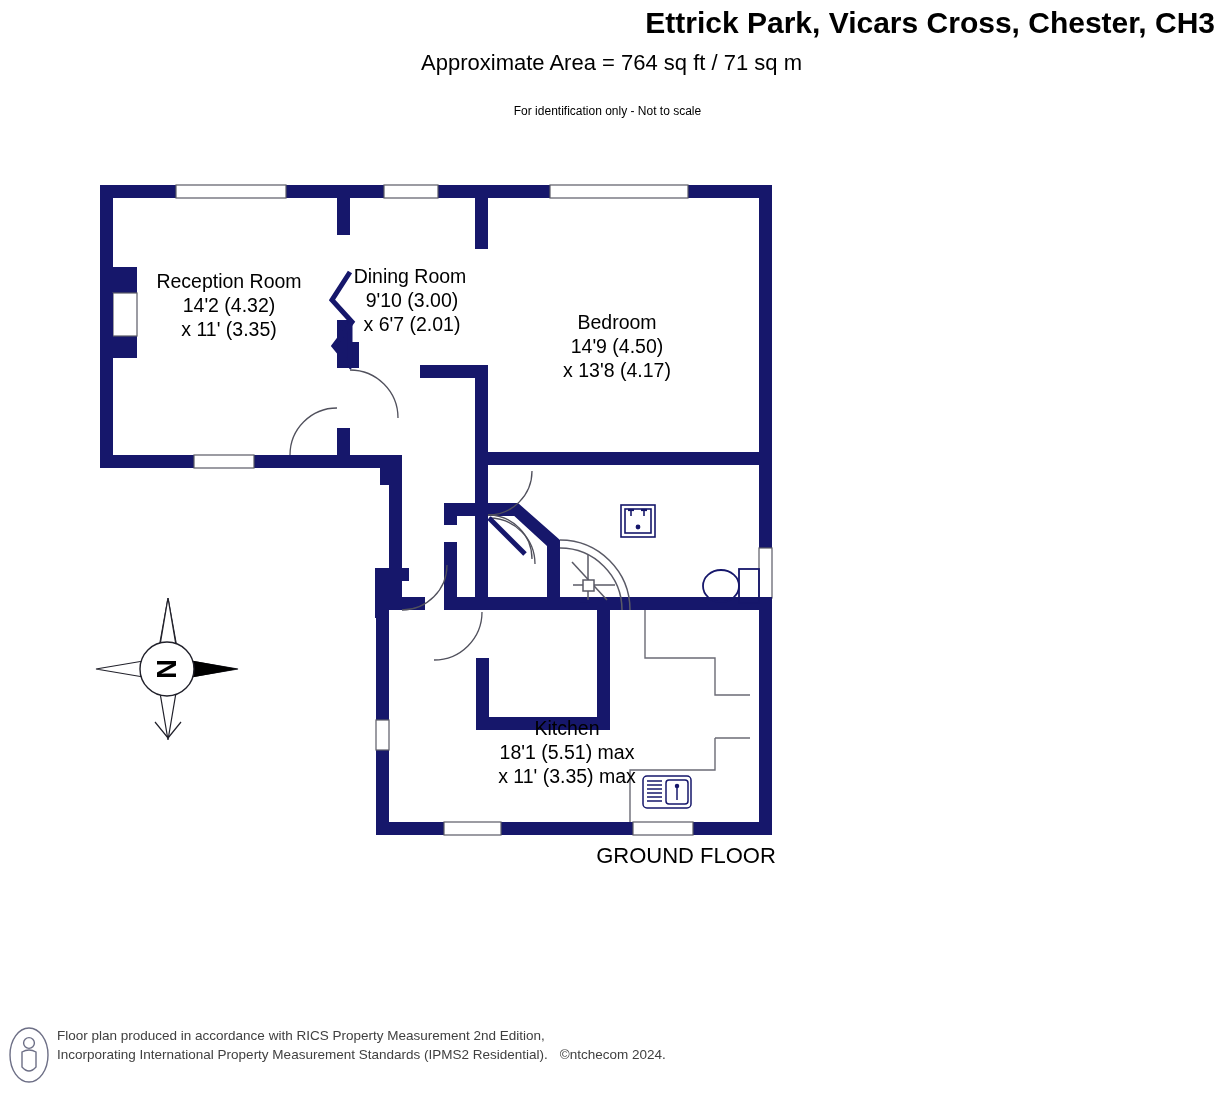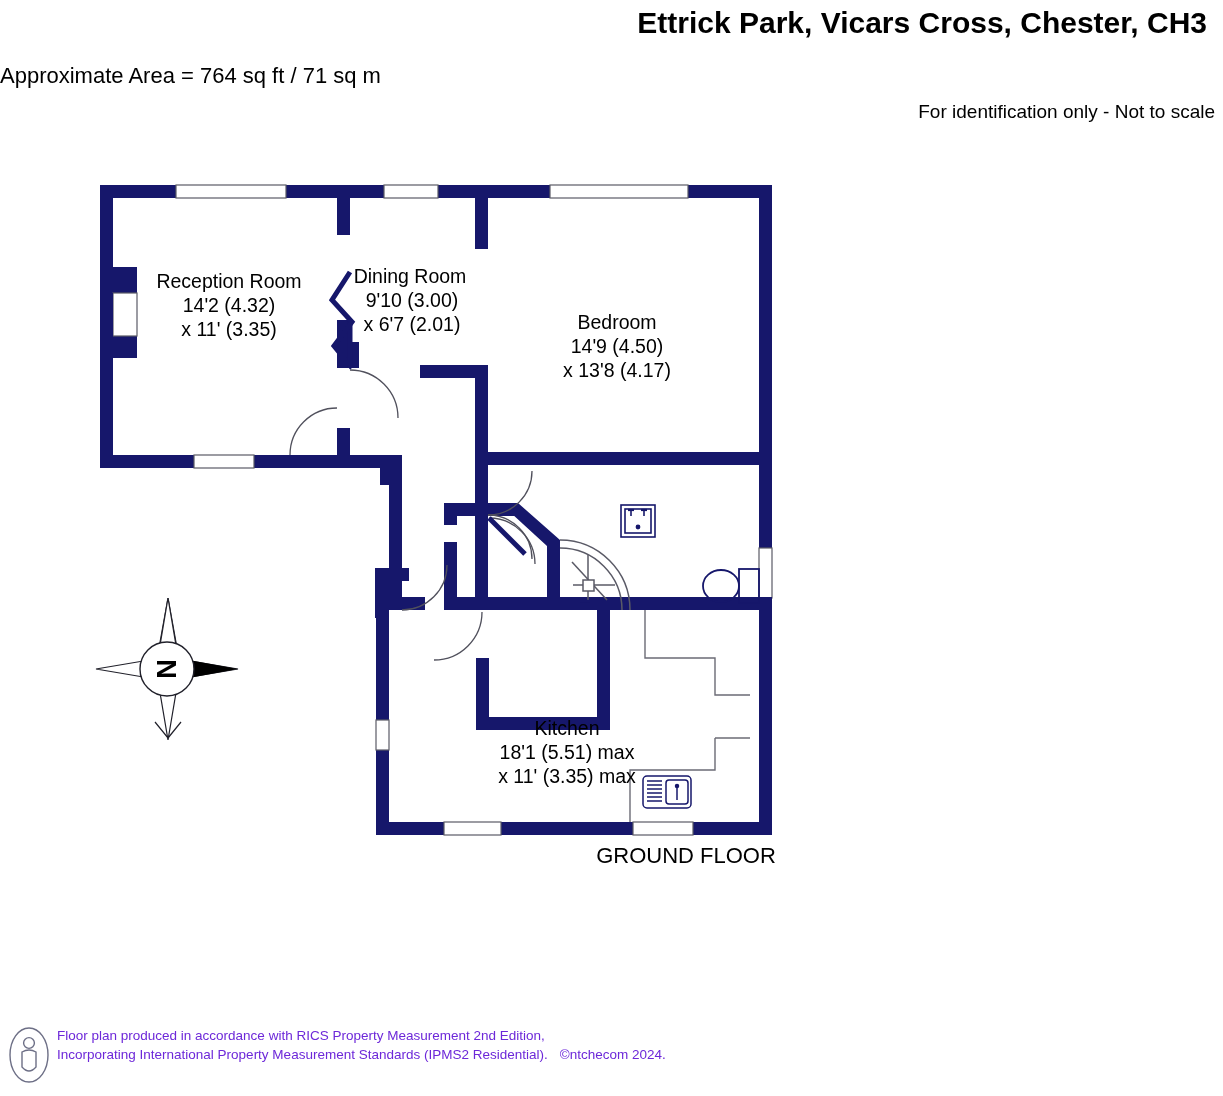--- a/index.html
+++ b/index.html
@@ -24,42 +24,42 @@
   .header {
     position: absolute;
     top: 0;
     left: 0;
     width: 1223px;
     padding-top: 4px;
     box-sizing: border-box;
   }
   .title {
     text-align: right;
-    padding-right: 16px;
+    padding-right: 8px;
     font-size: 30px;
     font-weight: bold;
     letter-spacing: 0px;
     line-height: 38px;
     color: #000;
     font-family: "Liberation Sans", sans-serif;
   }
   .subtitle {
-    text-align: left;
+    text-align: center;
     font-size: 22px;
     line-height: 30px;
-    margin-top: 19px;
+    margin-top: 6px;
     color: #000;
     font-weight: normal;
   }
   .disclaimer {
-    text-align: right;
+    text-align: center;
     padding-right: 8px;
-    font-size: 19px;
+    font-size: 12px;
     line-height: 20px;
-    margin-top: 11px;
+    margin-top: 23px;
     color: #000;
     font-weight: normal;
   }
 
   
   .plan-wrap {
     position: absolute;
     top: 150px;
     left: 0;
     width: 1011px;
@@ -100,21 +100,21 @@
     left: 8px;
     top: 13px;
   }
   .footer-text {
     position: absolute;
     left: 57px;
     top: 14px;
     width: 620px;
     font-size: 13.5px;
     line-height: 18.5px;
-    color: #6d28d9;
+    color: #404040;
     font-family: "Liberation Sans", sans-serif;
   }
   .footer-text .copy {
     margin-left: 12px;
     white-space: nowrap;
   }
 </style>
 </head>
 <body>
 

